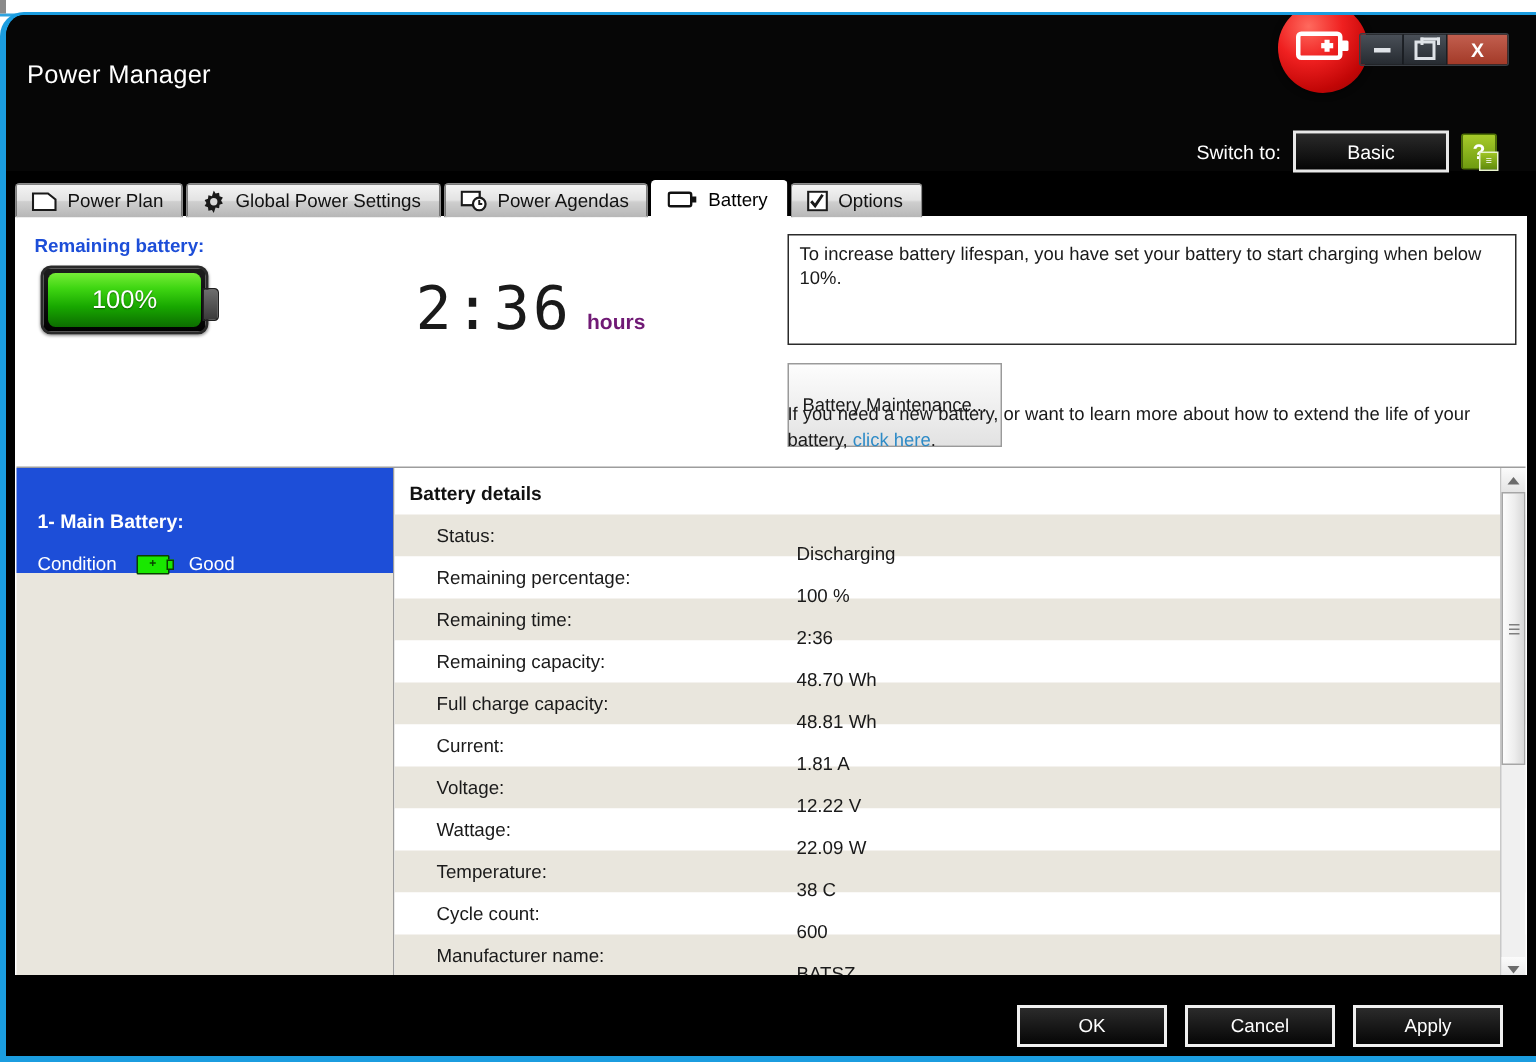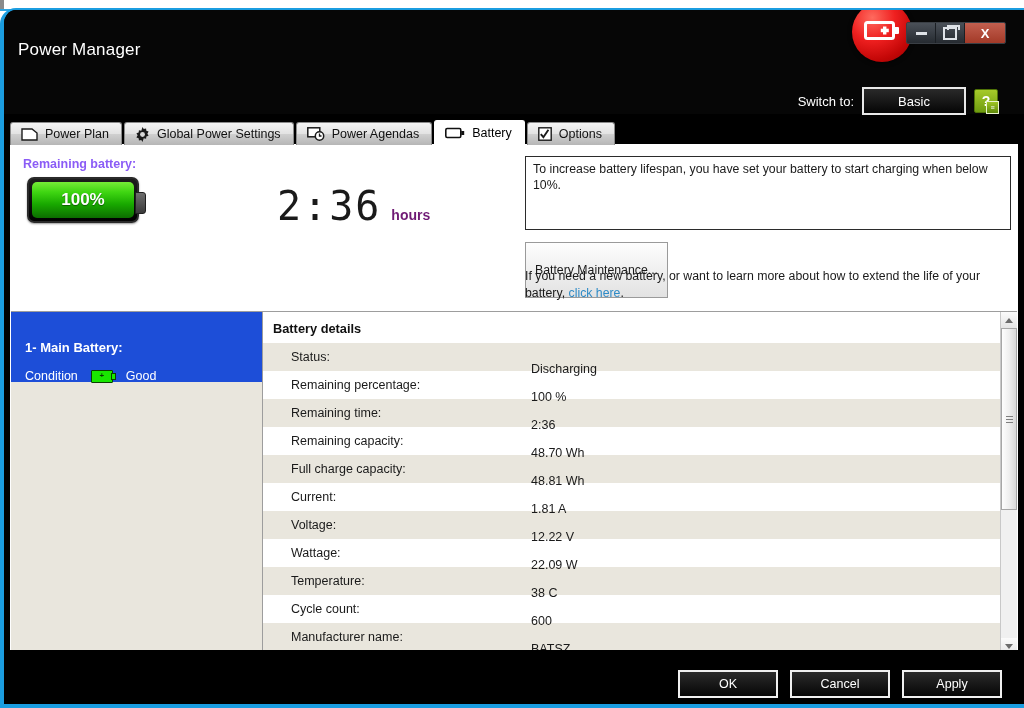--- a/index.html
+++ b/index.html
@@ -181,41 +181,41 @@
   }
 
   
   #summary {
     position: relative;
     height: 166px;
     border-bottom: 1px solid #9d9d9d;
   }
   #remaining-label {
     position: absolute; left: 12px; top: 12px;
-    font-size: 12.5px; font-weight: bold; color: #8b5cf6;
+    font-size: 12.5px; font-weight: bold; color: #1d4ed8;
   }
   
   #gauge {
     position: absolute; left: 16px; top: 32px;
     width: 112px; height: 46px;
     background: linear-gradient(#1d1d1d, #000000);
     border: 2px solid #2a2a2a;
     border-radius: 7px;
     padding: 3px;
     box-sizing: border-box;
     box-shadow: 0 1px 2px rgba(0,0,0,.4);
   }
   #gauge .fill {
     width: 100%; height: 100%;
     border-radius: 5px;
     background: linear-gradient(#76ec37 0%, #3fd612 28%, #18a800 62%, #0c6d00 100%);
     display: flex; align-items: center; justify-content: center;
   }
   #gauge .pct {
-    color: #ffffff; font-weight: bold; font-size: 17px;
+    color: #ffffff; font-weight: normal; font-size: 17px;
     text-shadow: 0 1px 1px rgba(0,0,0,.45);
   }
   #gauge .nub {
     position: absolute; right: -9px; top: 13px;
     width: 9px; height: 20px;
     background: linear-gradient(#6e6e6e, #3a3a3a);
     border: 1px solid #202020;
     border-radius: 0 3px 3px 0;
   }
   #time-readout {

